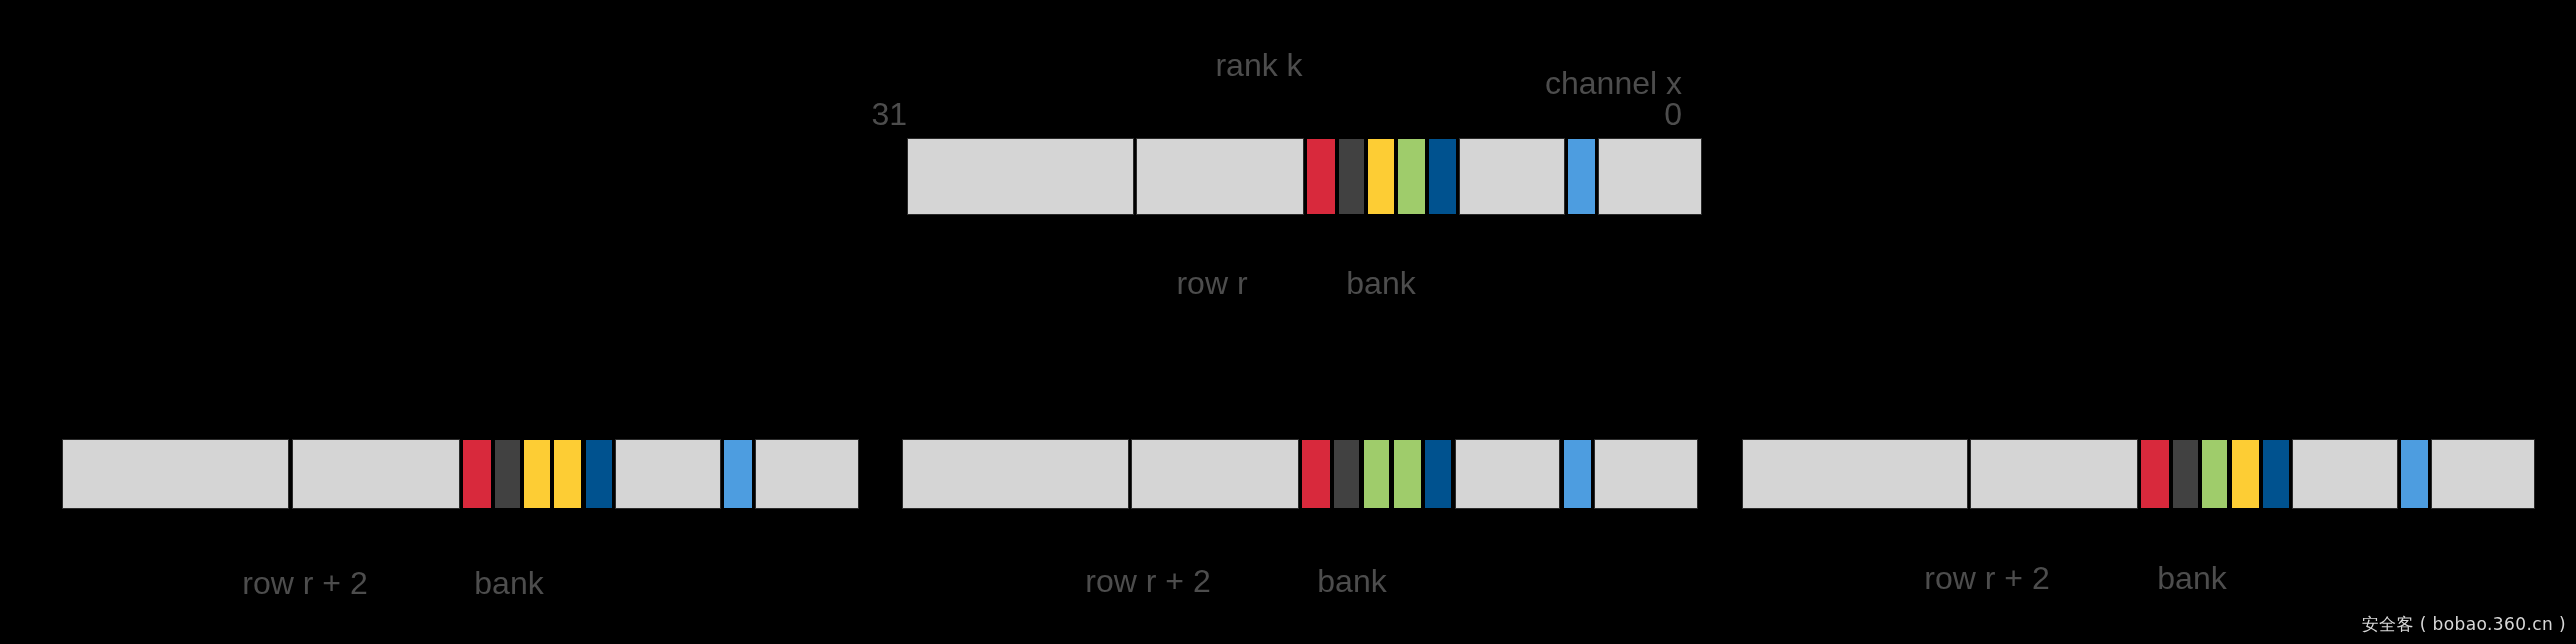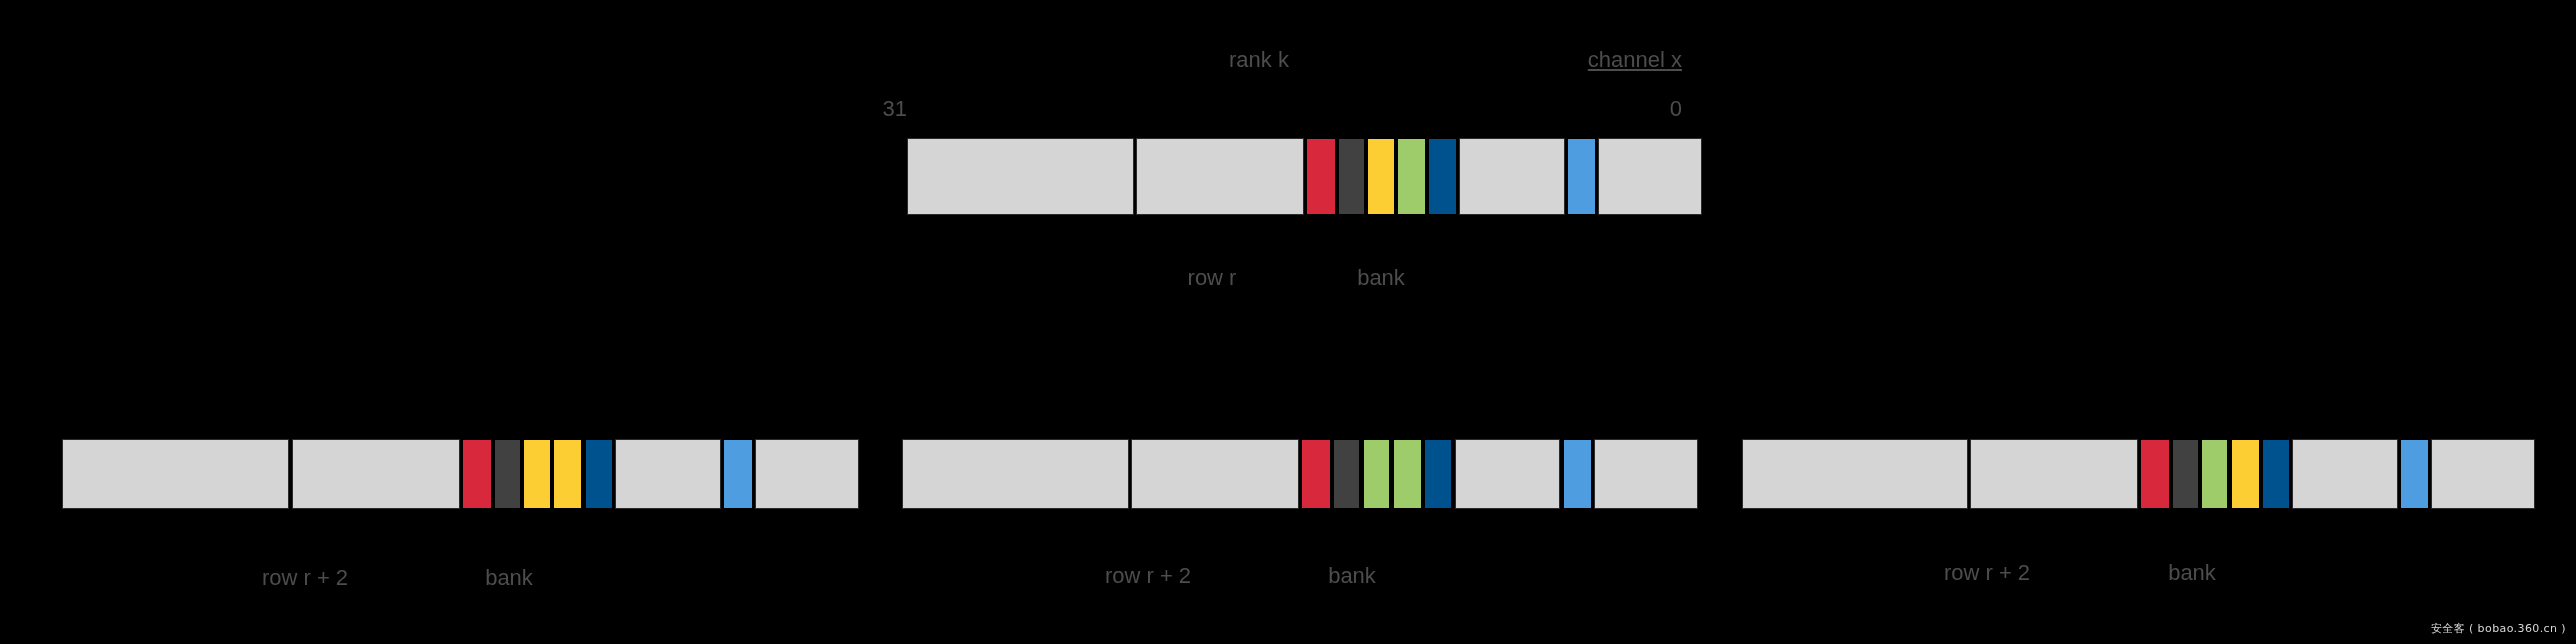--- a/index.html
+++ b/index.html
@@ -15,21 +15,21 @@
     overflow: hidden;
     font-family: "Liberation Sans", sans-serif;
     color: #4d4d4d;
     -webkit-font-smoothing: antialiased;
   }
 
   
   .label {
     position: absolute;
     color: #4d4d4d;
-    font-size: 22px;
+    font-size: 32px;
     line-height: 1;
     white-space: nowrap;
     font-weight: 400;
   }
   .label.center { transform: translateX(-50%); }
   .label.right  { transform: translateX(-100%); }
 
   
   .addr-bar {
     position: absolute;
@@ -53,34 +53,34 @@
   .seg-green      { background: #9fcc6b; border-color: #000000; }
   .seg-darkblue   { background: #00528f; border-color: #000000; }
   .seg-lightblue  { background: #4d9de0; border-color: #000000; }
 
   
   .watermark {
     position: absolute;
     right: 10px;
     bottom: 8.6px;
     color: #d8d8d8;
-    font-size: 11px;
+    font-size: 17px;
     letter-spacing: 0.4px;
     white-space: nowrap;
     font-family: "DejaVu Sans", sans-serif;
   }
 </style>
 </head>
 <body>
 
 <div>
 
   <div class="label center" style="left: 1259px; top: 49px;">rank k</div>
 
-  <div class="label right" style="left: 1682px; top: 49px; text-decoration: underline;">channel x</div>
+  <div class="label right" style="left: 1682px; top: 67px;">channel x</div>
 
   <div class="label right" style="left: 907px; top: 98px;">31</div>
 
   <div class="label right" style="left: 1682px; top: 98px;">0</div>
 
   <div class="addr-bar" style="left: 907px; top: 138px; width: 775px; height: 77px;">
       <div class="seg seg-gray" title="unused-high" style="width: 29.2568%;"></div>
       <div class="seg seg-gray" title="row-r" style="width: 21.6369%;"></div>
       <div class="seg seg-red" title="bit-red" style="width: 3.85701%;"></div>
       <div class="seg seg-darkgray" title="bit-darkgray" style="width: 3.48071%;"></div>

